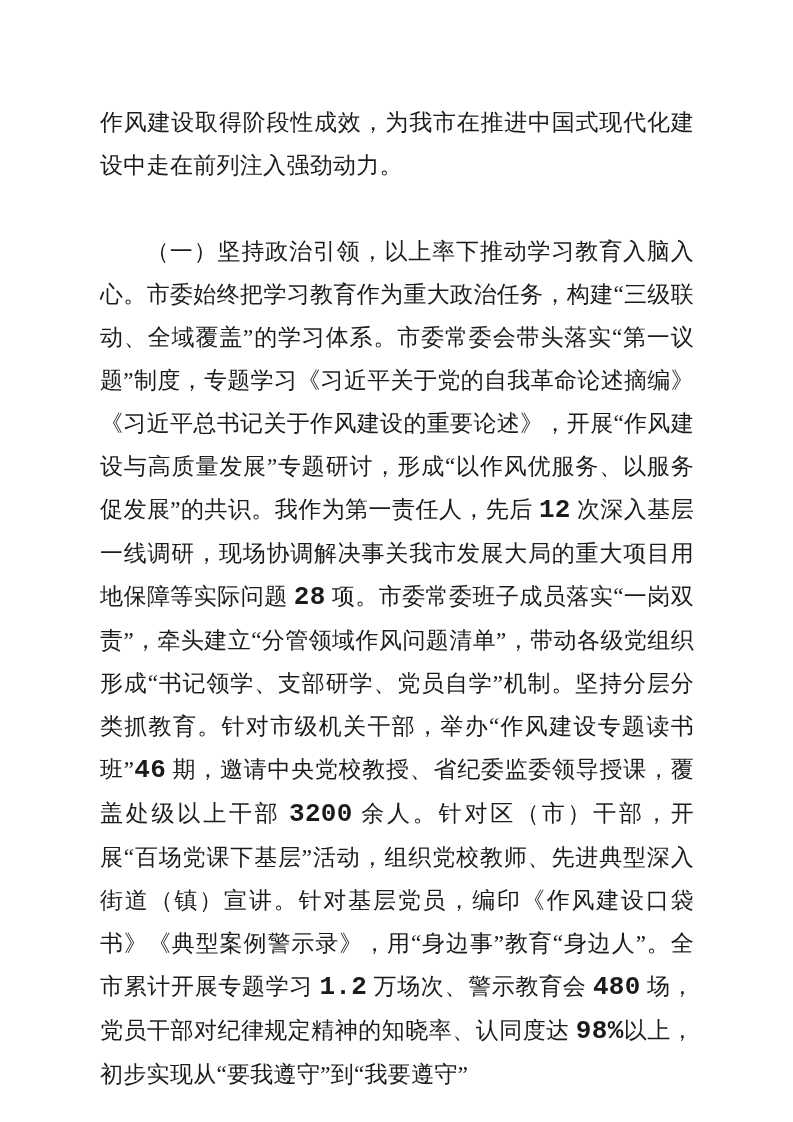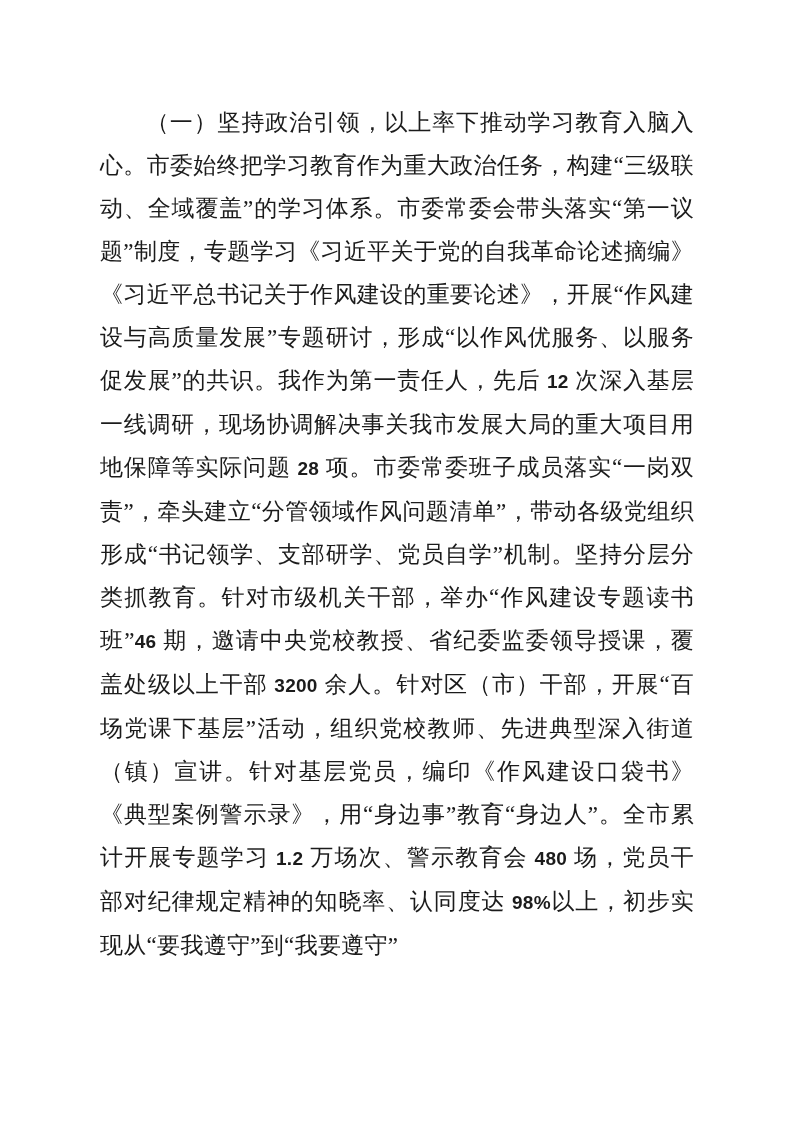--- a/index.html
+++ b/index.html
@@ -31,25 +31,26 @@
     letter-spacing: 0.3px;
     word-break: break-all;
   }
   .para + .para {
     margin-top: 43px; 
   }
   .para.indent {
     text-indent: 2em;
   }
   .num {
-    font-family: Liberation Sans, sans-serif;
+    font-family: Liberation Mono, monospace;
     font-weight: bold;
-    font-size: 19px;
+    font-size: 26px;
   }
 </style>
 </head>
 <body>
 
 <div class="page">
   <div class="doc-body" id="doc-body">
+      <p class="para"><span class="cjk">作风建设取得阶段性成效，为我市在推进中国式现代化建设中走在前列注入强劲动力。</span></p>
       <p class="para indent"><span class="cjk">（一）坚持政治引领，以上率下推动学习教育入脑入心。市委始终把学习教育作为重大政治任务，构建“三级联动、全域覆盖”的学习体系。市委常委会带头落实“第一议题”制度，专题学习《习近平关于党的自我革命论述摘编》《习近平总书记关于作风建设的重要论述》，开展“作风建设与高质量发展”专题研讨，形成“以作风优服务、以服务促发展”的共识。我作为第一责任人，先后 </span><span class="num">12</span><span class="cjk"> 次深入基层一线调研，现场协调解决事关我市发展大局的重大项目用地保障等实际问题 </span><span class="num">28</span><span class="cjk"> 项。市委常委班子成员落实“一岗双责”，牵头建立“分管领域作风问题清单”，带动各级党组织形成“书记领学、支部研学、党员自学”机制。坚持分层分类抓教育。针对市级机关干部，举办“作风建设专题读书班”</span><span class="num">46</span><span class="cjk"> 期，邀请中央党校教授、省纪委监委领导授课，覆盖处级以上干部 </span><span class="num">3200</span><span class="cjk"> 余人。针对区（市）干部，开展“百场党课下基层”活动，组织党校教师、先进典型深入街道（镇）宣讲。针对基层党员，编印《作风建设口袋书》《典型案例警示录》，用“身边事”教育“身边人”。全市累计开展专题学习 </span><span class="num">1.2</span><span class="cjk"> 万场次、警示教育会 </span><span class="num">480</span><span class="cjk"> 场，党员干部对纪律规定精神的知晓率、认同度达 </span><span class="num">98%</span><span class="cjk">以上，初步实现从“要我遵守”到“我要遵守”</span></p>
     </div>
 </div>
 
 </body></html>

